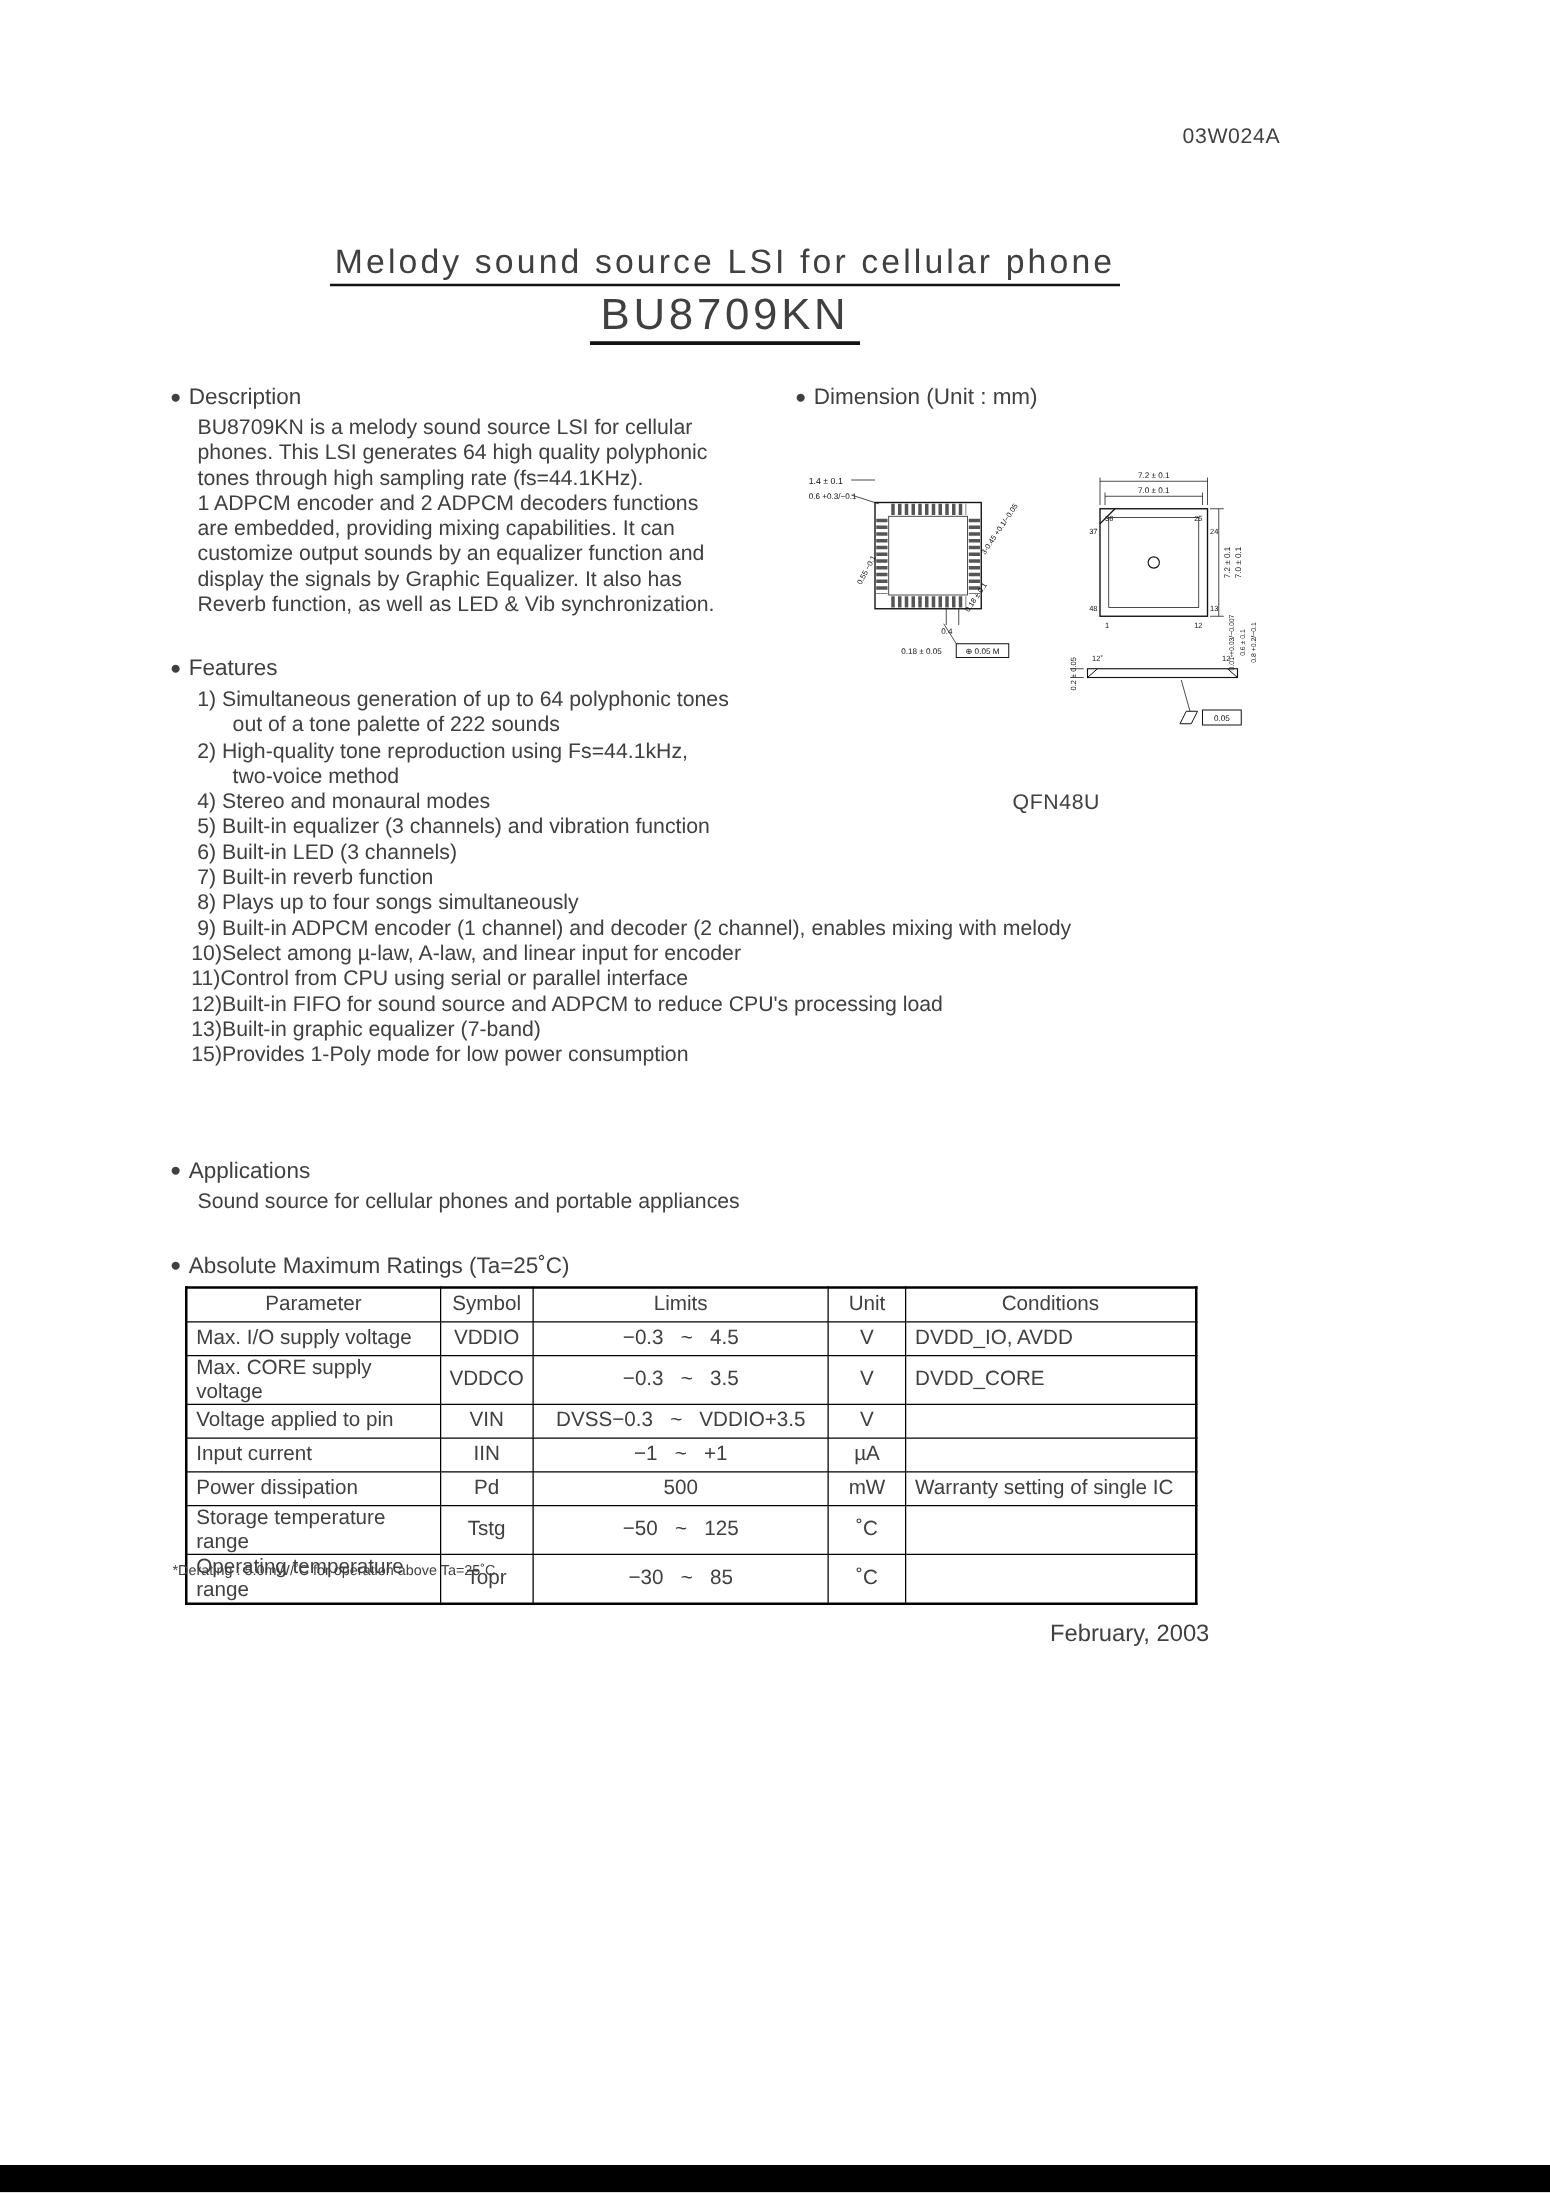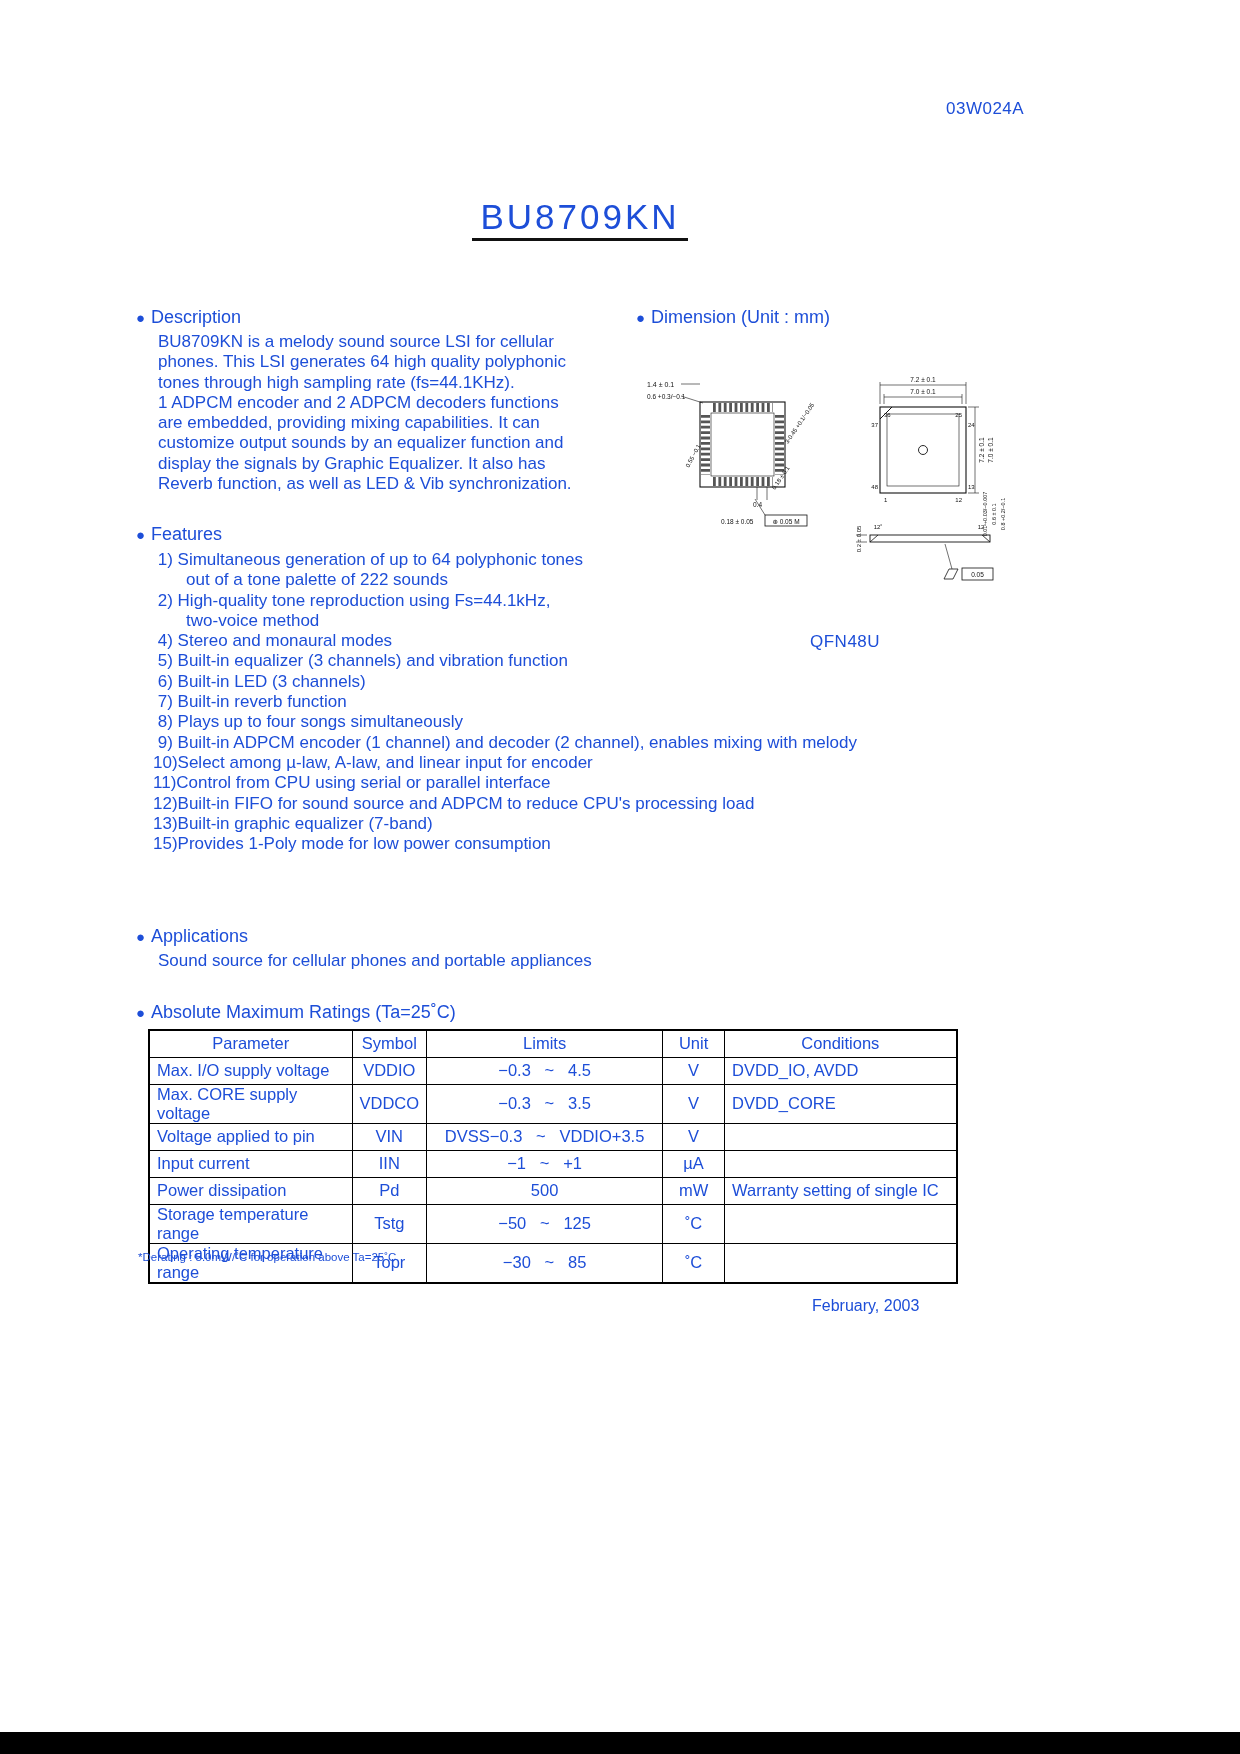--- a/index.html
+++ b/index.html
@@ -1,19 +1,19 @@
 <!DOCTYPE html>
 <html><head>
 <meta charset="utf-8">
 <style>
   * { box-sizing: border-box; }
   html, body { margin: 0; padding: 0; background: #fff; }
   .page {
     position: relative; width: 1240px; height: 1754px; background: #fff;
-    font-family: "Liberation Sans", sans-serif; color: #1d4ed8; overflow: hidden;
+    font-family: "Liberation Sans", sans-serif; color: #404040; overflow: hidden;
   }
   .abs { position: absolute; }
   .doc-number { left: 946px; top: 99px; font-size: 17px; letter-spacing: .5px; }
   .title-wrap { left: 40px; top: 194px; width: 1080px; text-align: center; }
   .title {
     display: inline-block; font-size: 27px; letter-spacing: 2.5px;
     border-bottom: 2.5px solid #111; padding: 0 4px 2px; white-space: nowrap;
   }
   .part-number-row { margin-top: 3px; }
   .part-number {
@@ -33,31 +33,32 @@
   .apps-text { left: 158px; top: 951px; font-size: 17px; }
   .pkg-wrap { left: 645px; top: 372px; }
   .pkg-name { left: 810px; top: 632px; font-size: 17px; letter-spacing: .5px; }
   svg text { font-family: "Liberation Sans", sans-serif; fill: #111; }
   .ratings-table { left: 148px; top: 1029px; border-collapse: collapse; font-size: 16.5px; border: 2px solid #000; }
   .ratings-table th, .ratings-table td { border: 1px solid #000; height: 27px; padding: 0 7px; }
   .ratings-table th { font-weight: normal; text-align: center; }
   .ratings-table td.c { text-align: center; white-space: pre; }
   .ratings-table td.l { text-align: left; }
   .footnote { left: 138px; top: 1251px; font-size: 11.5px; }
-  .date { left: 812px; top: 1297px; font-size: 16px; }
+  .date { left: 840px; top: 1297px; font-size: 19px; }
   .bottom-bar { left: 0; top: 1732px; width: 1240px; height: 22px; background: #000; }
 </style>
 </head>
 <body>
 
 <div class="page">
 
   <div class="abs doc-number">03W024A</div>
 
   <div class="abs title-wrap">
+    <span class="title">Melody sound source LSI for cellular phone</span>
     <div class="part-number-row">
       <span class="part-number">BU8709KN</span>
     </div>
   </div>
 
   <div class="abs section-heading h-description">
     <span class="bullet">●</span>
     <span>Description</span>
   </div>
   <div class="abs desc-text">BU8709KN is a melody sound source LSI for cellular

